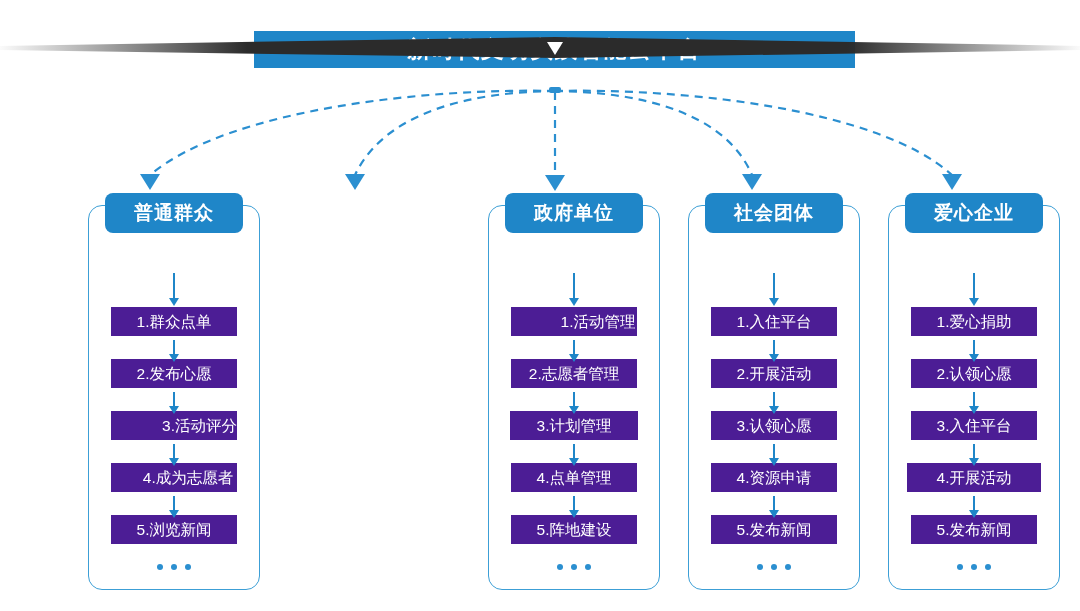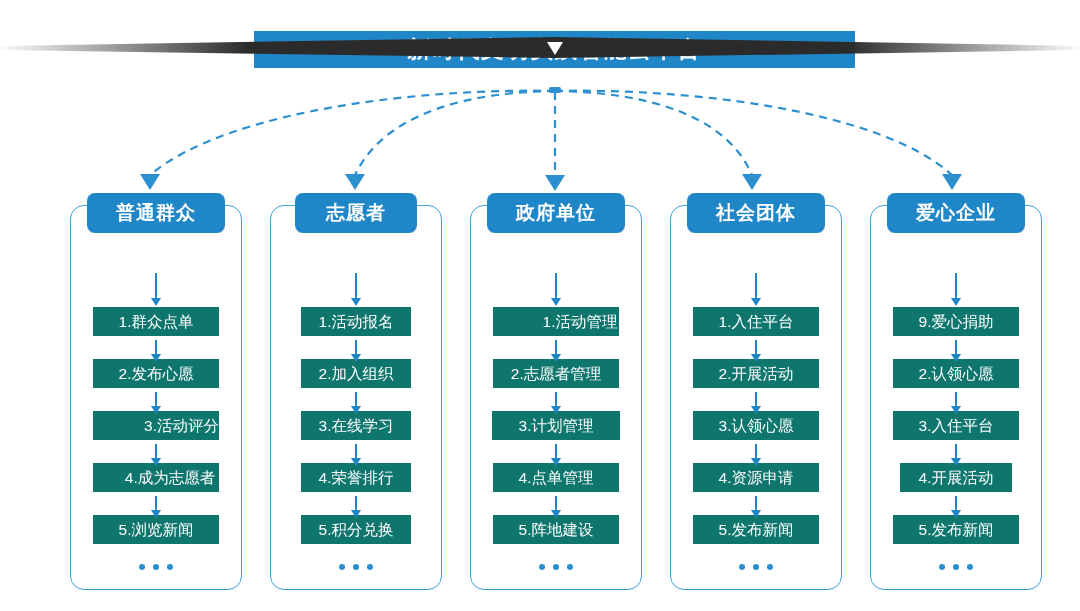--- a/index.html
+++ b/index.html
@@ -63,20 +63,21 @@
     position: absolute;
     left: 0;
     top: 0;
     width: 1080px;
     height: 611px;
   }
   .column {
     position: absolute;
     top: 205px;
     height: 385px;
+    margin-left: 18px;
   }
   .col-frame {
     position: absolute;
     left: 0;
     top: 0;
     right: 0;
     bottom: 0;
     border: 1.6px solid #3c9fd6;
     border-radius: 14px;
     background: #ffffff;
@@ -102,21 +103,21 @@
   .col-items {
     position: absolute;
     top: 68px;
     left: 50%;
     transform: translateX(-50%);
     display: flex;
     flex-direction: column;
     align-items: center;
   }
   .item-box {
-    background: #0f766e;
+    background: #4c1d95;
     color: #ffffff;
     font-size: 15.5px;
     height: 29px;
     line-height: 29px;
     text-align: center;
     white-space: nowrap;
     box-sizing: border-box;
   }
   .arrow-down {
     width: 2px;
@@ -220,41 +221,20 @@
         <div class="item-box" style="width: 126px; padding-left: 28px;">4.成为志愿者</div>
         <div class="arrow-down"></div>
         <div class="item-box" style="width: 126px;">5.浏览新闻</div>
         <div class="ellipsis" title="...">
           <span></span>
           <span></span>
           <span></span>
         </div>
       </div>
     </div>
-    <div class="column" style="left: 270px; width: 172px;">
-      <div class="col-frame"></div>
-      <div class="col-header" style="width: 122px;">志愿者</div>
-      <div class="col-items" style="width: 110px;">
-        <div class="arrow-down first"></div>
-        <div class="item-box" style="width: 110px;">1.活动报名</div>
-        <div class="arrow-down"></div>
-        <div class="item-box" style="width: 110px;">2.加入组织</div>
-        <div class="arrow-down"></div>
-        <div class="item-box" style="width: 110px;">3.在线学习</div>
-        <div class="arrow-down"></div>
-        <div class="item-box" style="width: 110px;">4.荣誉排行</div>
-        <div class="arrow-down"></div>
-        <div class="item-box" style="width: 110px;">5.积分兑换</div>
-        <div class="ellipsis" title="...">
-          <span></span>
-          <span></span>
-          <span></span>
-        </div>
-      </div>
-    </div>
     <div class="column" style="left: 470px; width: 172px;">
       <div class="col-frame"></div>
       <div class="col-header" style="width: 138px;">政府单位</div>
       <div class="col-items" style="width: 126px;">
         <div class="arrow-down first"></div>
         <div class="item-box" style="width: 126px; padding-left: 48px;">1.活动管理</div>
         <div class="arrow-down"></div>
         <div class="item-box" style="width: 126px;">2.志愿者管理</div>
         <div class="arrow-down"></div>
         <div class="item-box" style="width: 128px;">3.计划管理</div>
@@ -288,27 +268,27 @@
           <span></span>
           <span></span>
         </div>
       </div>
     </div>
     <div class="column" style="left: 870px; width: 172px;">
       <div class="col-frame"></div>
       <div class="col-header" style="width: 138px;">爱心企业</div>
       <div class="col-items" style="width: 126px;">
         <div class="arrow-down first"></div>
-        <div class="item-box" style="width: 126px;">9.爱心捐助</div>
+        <div class="item-box" style="width: 126px;">1.爱心捐助</div>
         <div class="arrow-down"></div>
         <div class="item-box" style="width: 126px;">2.认领心愿</div>
         <div class="arrow-down"></div>
         <div class="item-box" style="width: 126px;">3.入住平台</div>
         <div class="arrow-down"></div>
-        <div class="item-box" style="width: 112px;">4.开展活动</div>
+        <div class="item-box" style="width: 134px;">4.开展活动</div>
         <div class="arrow-down"></div>
         <div class="item-box" style="width: 126px;">5.发布新闻</div>
         <div class="ellipsis" title="...">
           <span></span>
           <span></span>
           <span></span>
         </div>
       </div>
     </div>
   </div>

